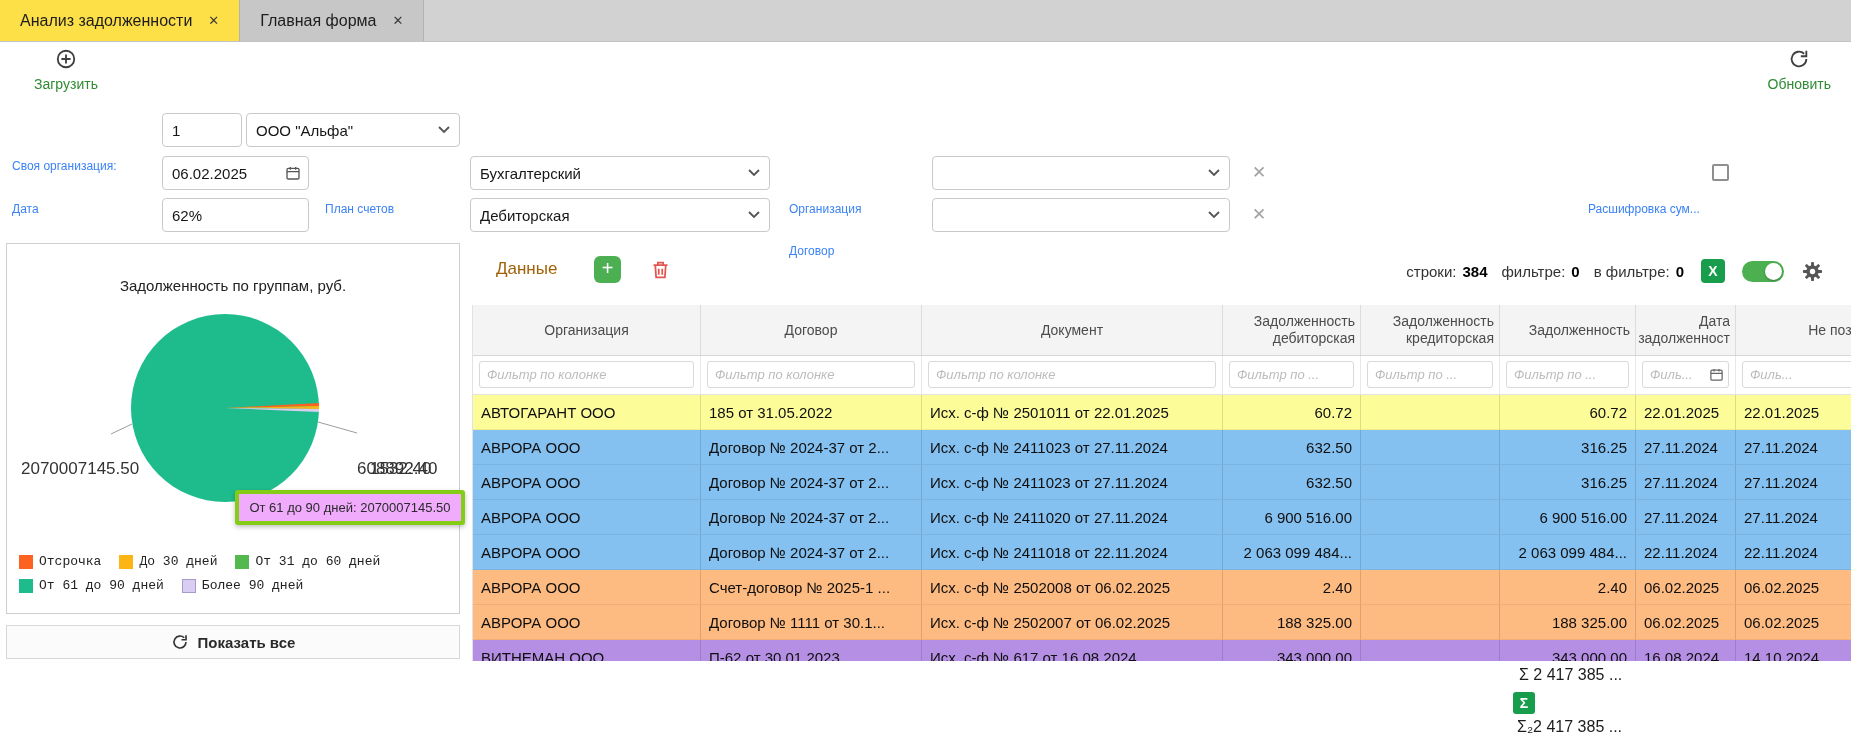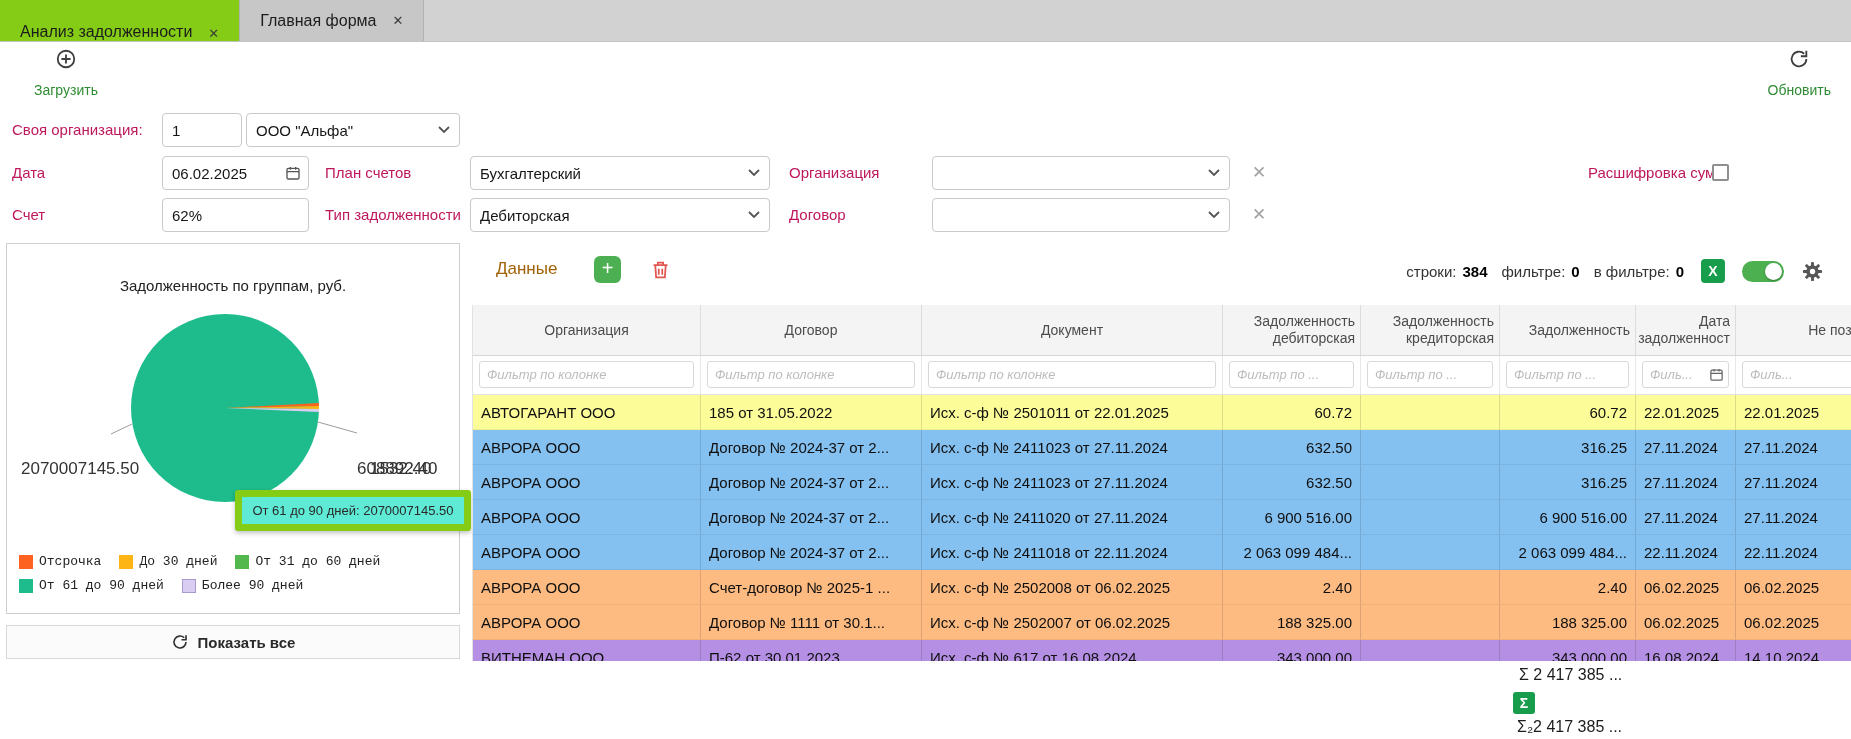--- a/index.html
+++ b/index.html
@@ -2,45 +2,45 @@
 <html><head>
 <meta charset="utf-8">
 <style>
   html,body{margin:0;padding:0}
   body{font-family:"Liberation Sans","DejaVu Sans",sans-serif;background:#fff;}
   .app{position:relative;width:1851px;height:739px;overflow:hidden;background:#fff;}
 
   
   .tabbar{position:absolute;left:0;top:0;right:0;height:41px;background:#d2d2d2;border-bottom:1px solid #c3c3c3;display:flex;}
   .tab{display:flex;align-items:center;gap:16px;padding:0 20px;font-size:16px;color:#1d1d1d;background:#c7c7c7;border-right:1px solid #b2b2b2;height:41px;cursor:pointer;}
-  .tab.active{background:#84cc16;align-items:flex-end;}
+  .tab.active{background:#fde047;}
   .tab-close{font-size:13px;color:#3c3c3c;}
 
   
-  .tool-btn{position:absolute;top:48px;display:flex;flex-direction:column;align-items:center;gap:12px;font-size:14px;color:#2e8b33;cursor:pointer;}
+  .tool-btn{position:absolute;top:48px;display:flex;flex-direction:column;align-items:center;gap:6px;font-size:14px;color:#2e8b33;cursor:pointer;}
   #load-btn{left:34px}
   #refresh-btn{right:20px}
 
   
-  .flabel{position:absolute;font-size:15px;color:#be185d;line-height:34px;white-space:nowrap;}
+  .flabel{position:absolute;font-size:12px;color:#3b82f6;line-height:34px;white-space:nowrap;margin-top:36px;}
   .finput{position:absolute;height:34px;border:1px solid #c9c9c9;border-radius:4px;font-size:15px;color:#161616;padding:0 9px;background:#fff;font-family:inherit;box-sizing:border-box;}
   .fselect{position:absolute;height:34px;border:1px solid #c9c9c9;border-radius:4px;background:#fff;display:flex;align-items:center;justify-content:space-between;padding:0 9px;font-size:15px;color:#161616;cursor:pointer;box-sizing:border-box;}
   .date-wrap{position:absolute;height:34px;}
   .date-wrap input{width:100%;height:100%;border:1px solid #c9c9c9;border-radius:4px;font-size:15px;padding:0 30px 0 9px;font-family:inherit;color:#161616;box-sizing:border-box;}
   .date-wrap .cal{position:absolute;right:8px;top:9px;}
   .clear-x{position:absolute;font-size:17px;color:#a3a3a3;line-height:34px;cursor:pointer;}
   .checkbox{position:absolute;width:17px;height:17px;border:2px solid #8f8f8f;border-radius:2px;background:#fff;cursor:pointer;box-sizing:border-box;}
 
   
   .chart-panel{position:absolute;left:6px;top:243px;width:454px;height:371px;border:1px solid #cfcfcf;background:#fff;box-sizing:border-box;}
   .chart-title{position:absolute;top:9px;left:0;right:0;text-align:center;font-size:18px;font-weight:bold;color:#111;}
   .chart-sub{position:absolute;top:33px;left:0;right:0;text-align:center;font-size:15px;color:#222;}
   .pie-label{position:absolute;font-size:17px;color:#333;white-space:nowrap;margin-top:32px;}
   .pie-label-right span{position:absolute;top:0;white-space:nowrap;}
-  .pie-tooltip{position:absolute;left:228px;top:246px;width:222px;height:27px;background:#5eead4;border:7px solid #84cc16;border-radius:3px;box-shadow:0 2px 5px rgba(0,0,0,.25);font-size:13px;color:#2a2a2a;display:flex;align-items:center;justify-content:center;white-space:nowrap;}
+  .pie-tooltip{position:absolute;left:228px;top:246px;width:222px;height:27px;background:#f0abfc;border:4px solid #84cc16;border-radius:3px;box-shadow:0 2px 5px rgba(0,0,0,.25);font-size:13px;color:#2a2a2a;display:flex;align-items:center;justify-content:center;white-space:nowrap;}
   .legend{position:absolute;left:12px;top:310px;width:442px;display:flex;flex-wrap:wrap;column-gap:18px;row-gap:9px;font-family:Liberation Mono, monospace;}
   .legend-item{display:flex;align-items:center;gap:6px;font-size:13px;color:#222;white-space:nowrap;}
   .swatch{width:14px;height:14px;display:inline-block;box-sizing:border-box;}
   .show-all{position:absolute;left:6px;top:625px;width:454px;height:34px;border:1px solid #d7d7d7;background:#fbfbfb;display:flex;align-items:center;justify-content:center;gap:9px;font-size:15px;font-weight:bold;color:#2a2a2a;cursor:pointer;box-sizing:border-box;}
 
   
   .gridbar{position:absolute;left:472px;top:250px;right:0;height:42px;}
   .grid-title{position:absolute;left:24px;top:9px;font-size:17px;color:#a16207;}
   .add-btn{position:absolute;left:122px;top:6px;width:27px;height:27px;background:#4cb052;border-radius:6px;color:#fff;font-size:20px;line-height:25px;text-align:center;cursor:pointer;}
   .trash-btn{position:absolute;left:178px;top:8px;cursor:pointer;}

